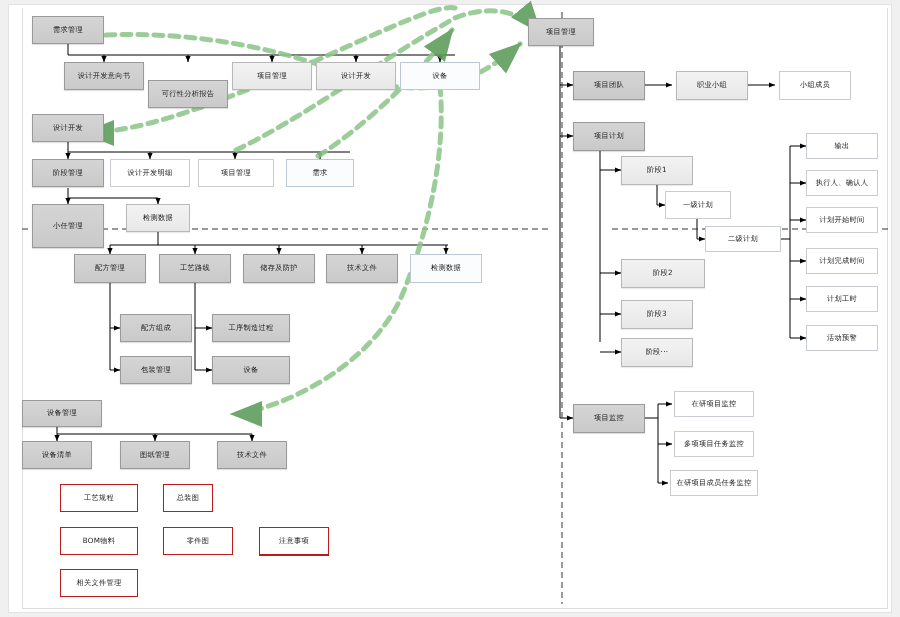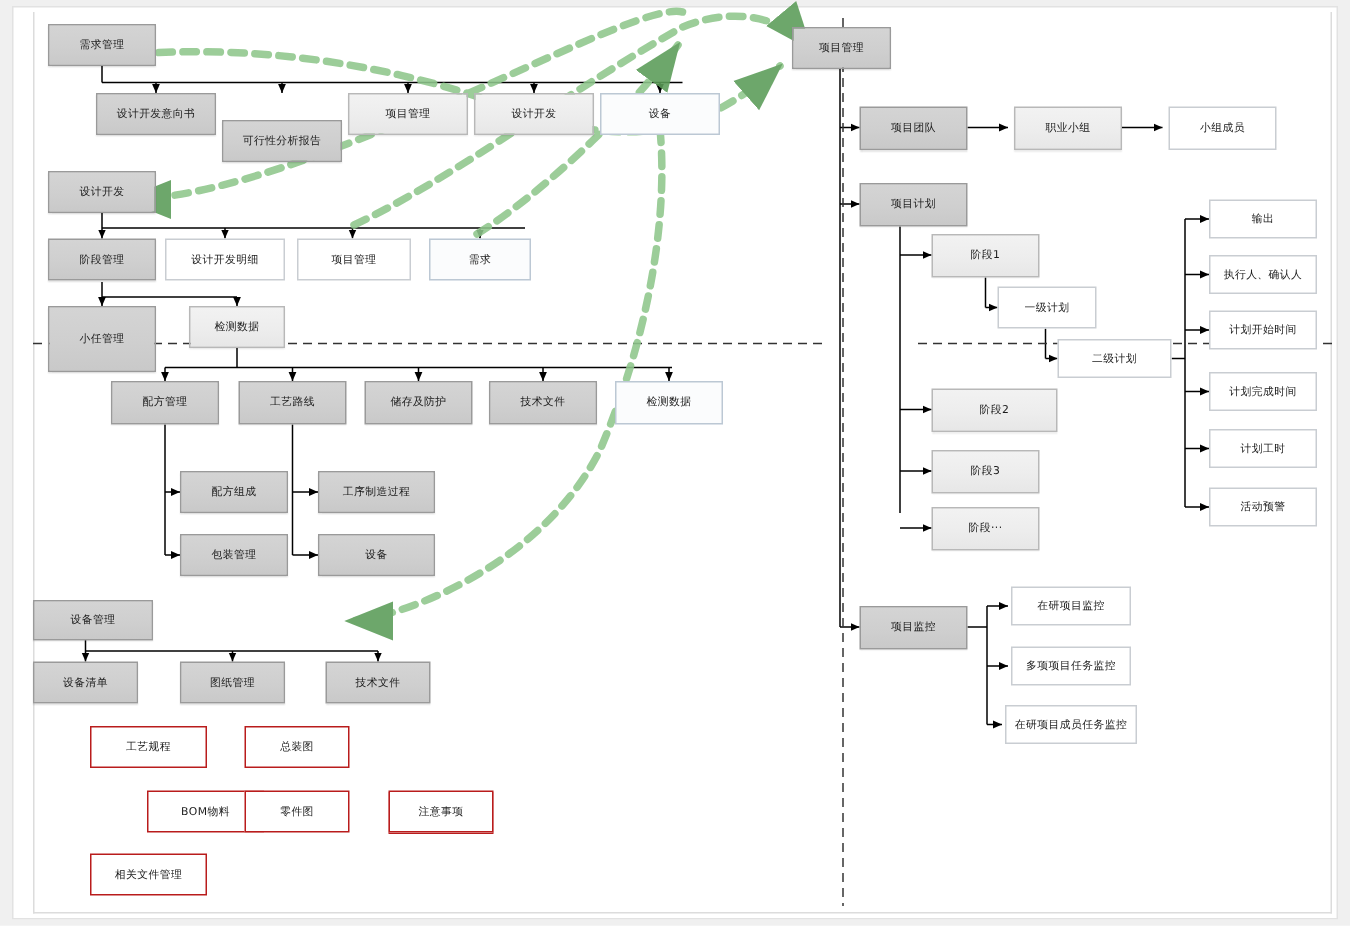--- a/index.html
+++ b/index.html
@@ -230,23 +230,23 @@
     <div class="node f-dark" style="left:120px; top:356px; width:72px; height:28px;">包装管理</div>
     <div class="node f-dark" style="left:212px; top:356px; width:78px; height:28px;">设备</div>
 
     <div class="node f-dark" style="left:22px;  top:400px; width:80px; height:27px;">设备管理</div>
 
     <div class="node f-dark" style="left:22px;  top:441px; width:70px; height:28px;">设备清单</div>
     <div class="node f-dark" style="left:120px; top:441px; width:70px; height:28px;">图纸管理</div>
     <div class="node f-dark" style="left:217px; top:441px; width:70px; height:28px;">技术文件</div>
 
     <div class="node f-plain" style="left:60px;  top:484px; width:78px; height:28px;">工艺规程</div>
-    <div class="node f-plain" style="left:163px; top:484px; width:70px; height:28px;">总装图</div>
+    <div class="node f-plain" style="left:163px; top:484px; width:50px; height:28px;">总装图</div>
     <div class="node f-plain" style="left:259px; top:484px; width:70px; height:28px;margin-top:44px;">操作手册</div>
-    <div class="node f-plain" style="left:60px;  top:527px; width:78px; height:28px;margin-left:38px;">BOM物料</div>
+    <div class="node f-plain" style="left:60px;  top:527px; width:78px; height:28px;">BOM物料</div>
     <div class="node f-plain" style="left:163px; top:527px; width:70px; height:28px;">零件图</div>
     <div class="node f-plain" style="left:259px; top:527px; width:70px; height:28px;">注意事项</div>
     <div class="node f-plain" style="left:60px;  top:569px; width:78px; height:28px;">相关文件管理</div>
 
     <div class="node f-dark" style="left:528px; top:18px;  width:66px; height:28px;">项目管理</div>
 
     <div class="node f-dark" style="left:573px; top:71px;  width:72px; height:29px;">项目团队</div>
     <div class="node f-mid" style="left:676px; top:71px;  width:72px; height:29px;">职业小组</div>
     <div class="node f-light" style="left:779px; top:71px;  width:72px; height:29px;">小组成员</div>
 

